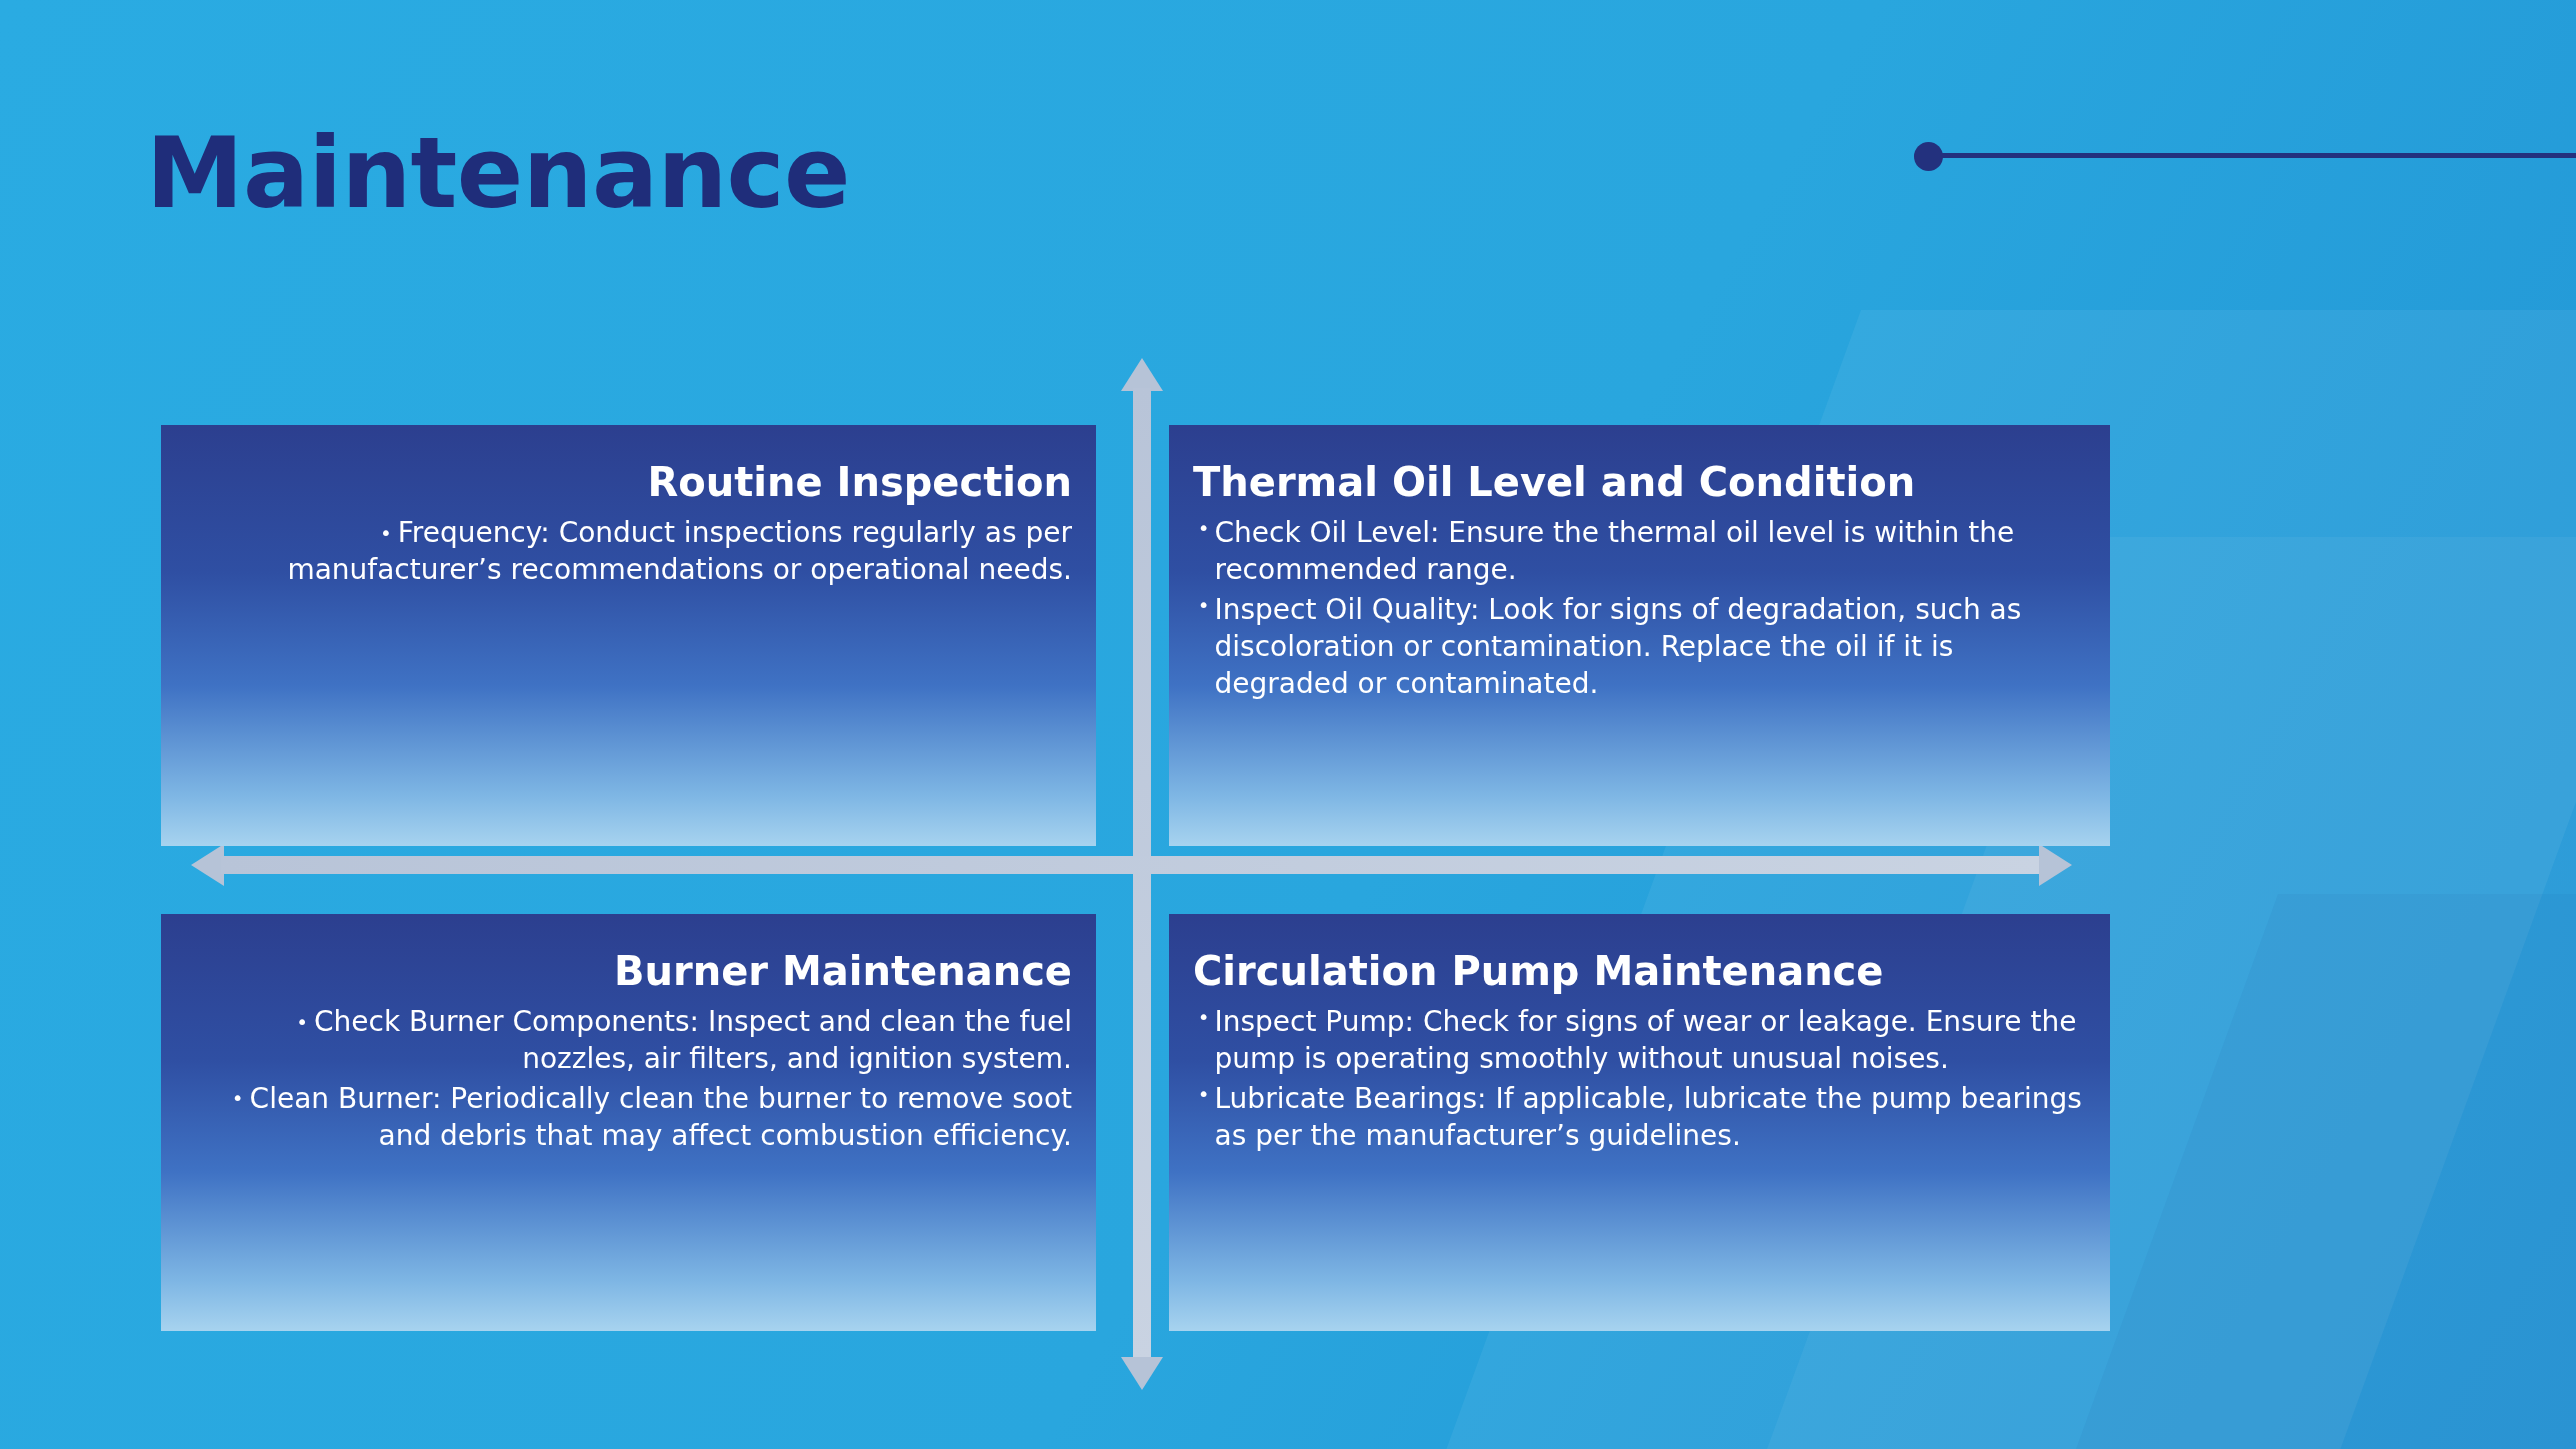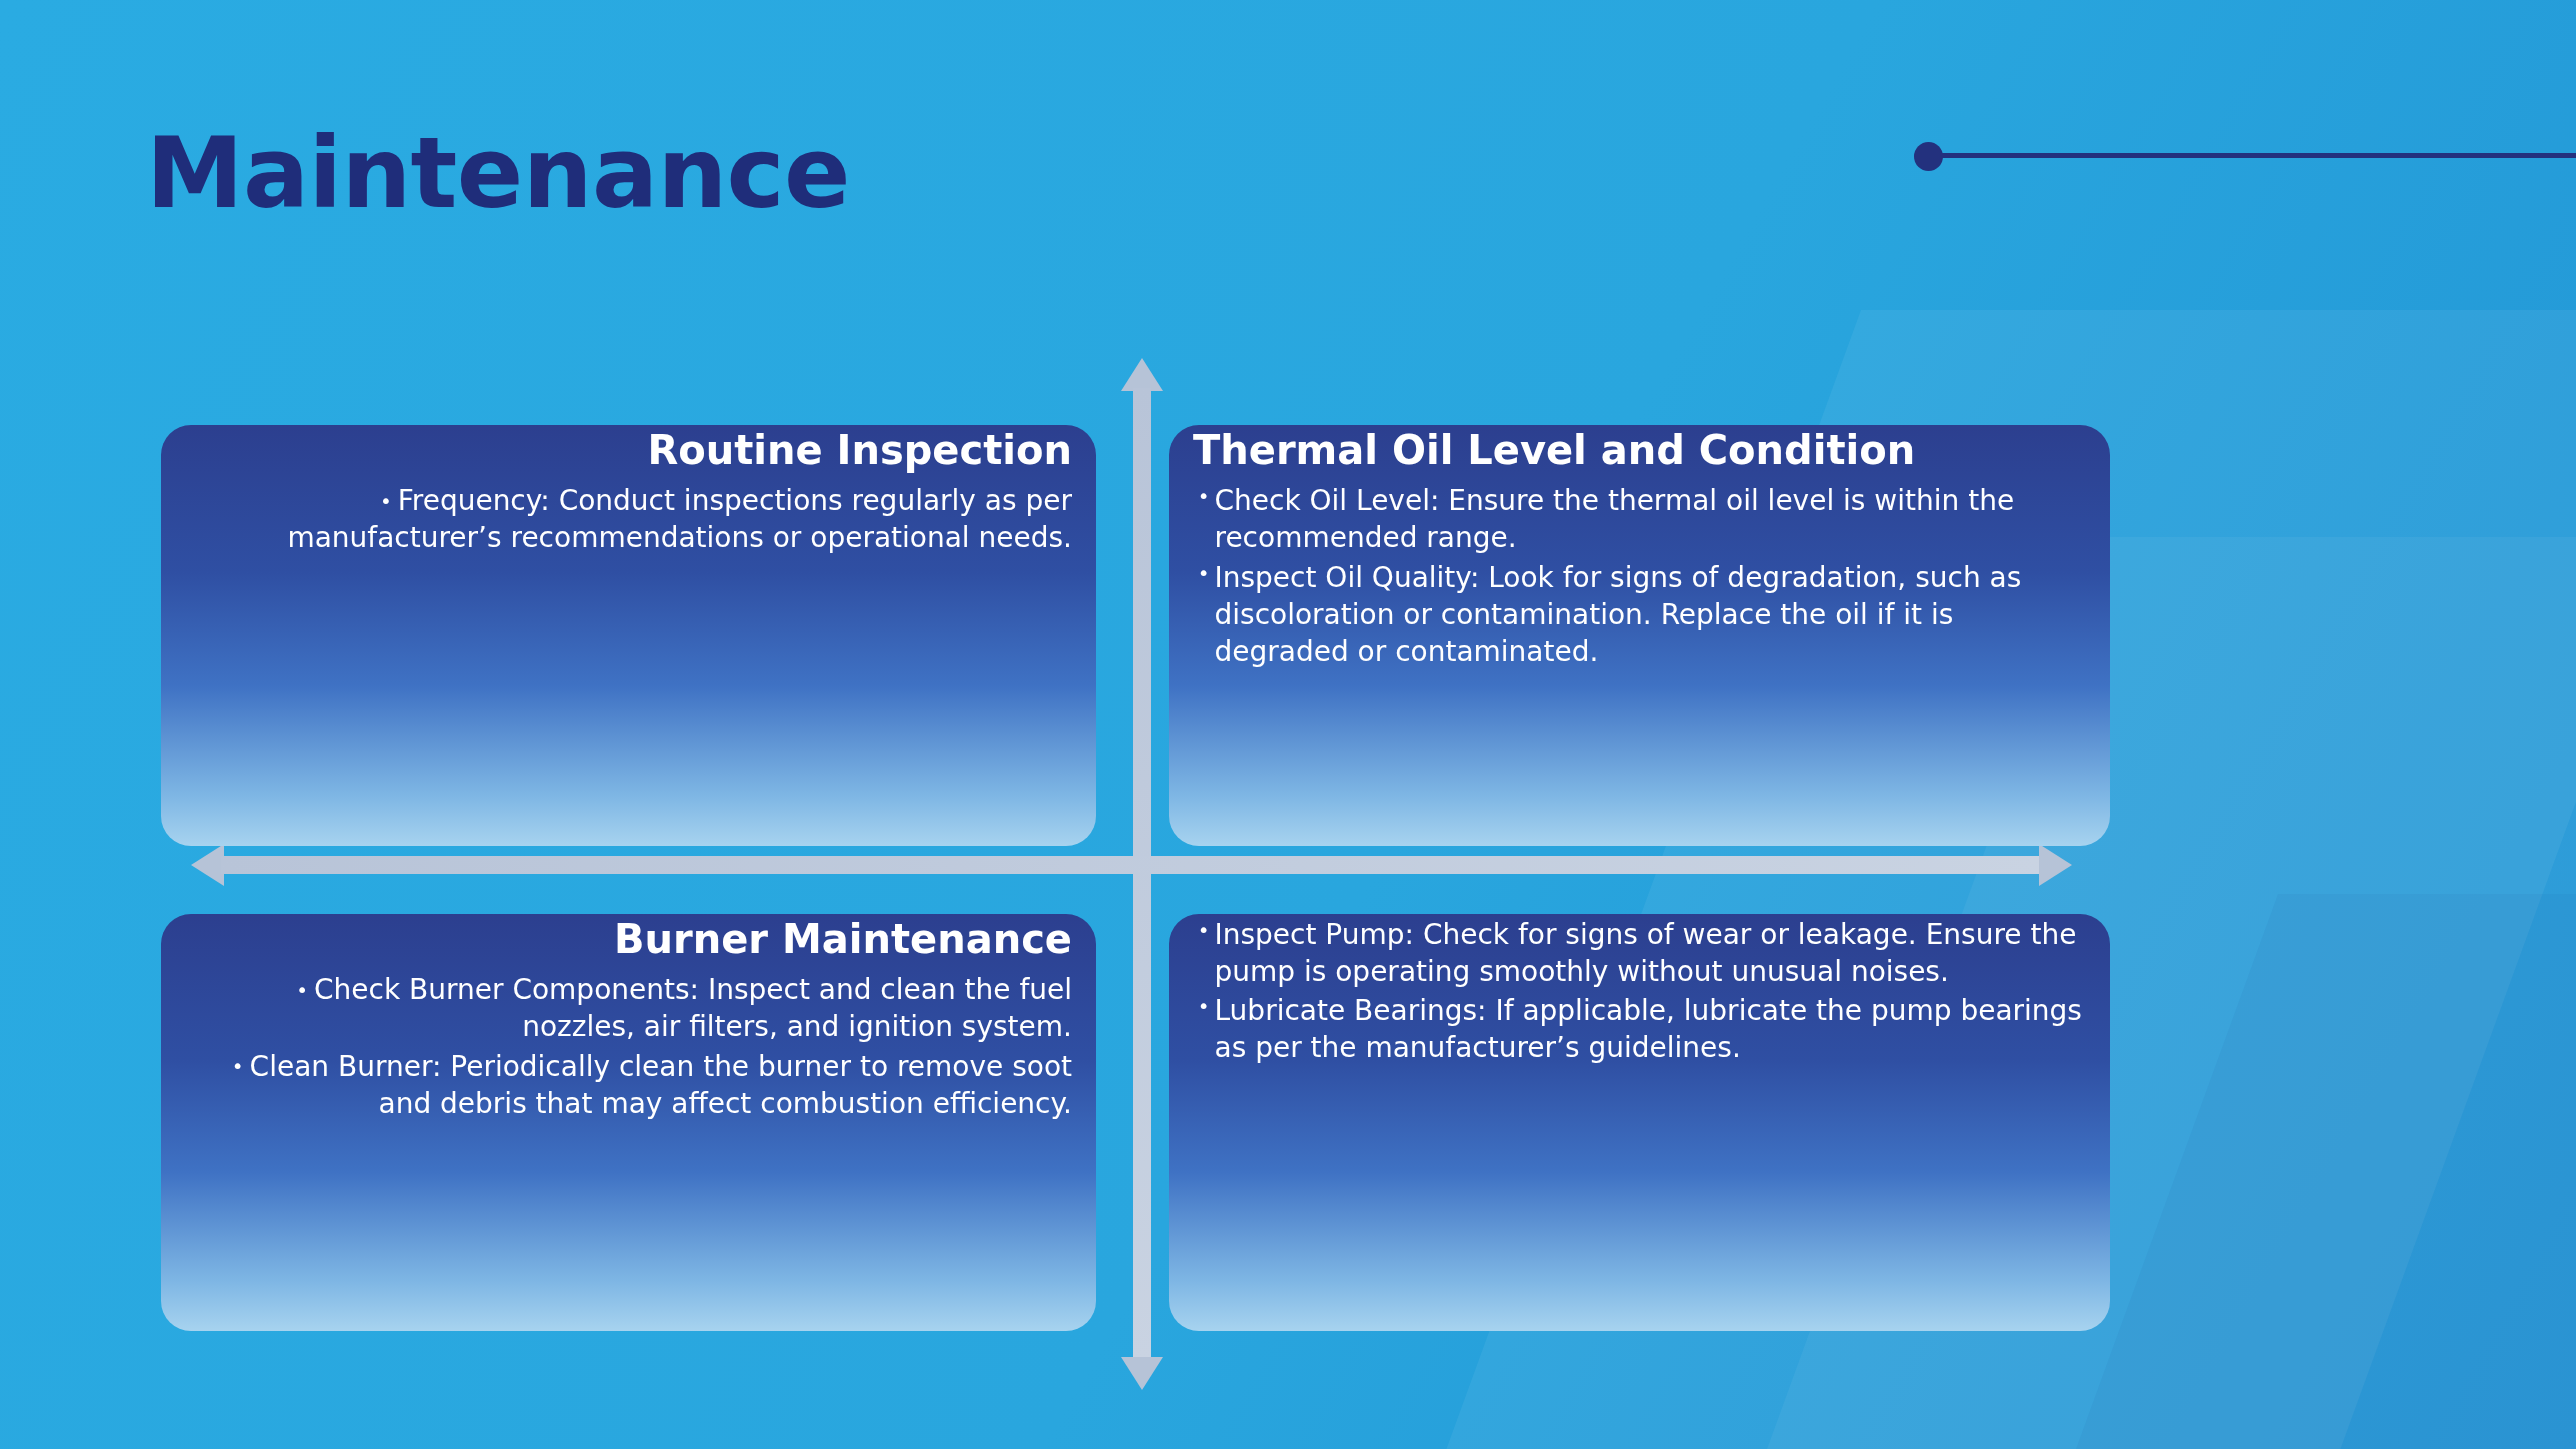--- a/index.html
+++ b/index.html
@@ -163,22 +163,21 @@
     border-bottom: 21px solid transparent;
     border-left: 33px solid #b6c3d7;
   }
 
   
   .card {
     position: absolute;
     background: linear-gradient(to bottom, #2c3f8f 0%, #2f4fa3 35%, #3f72c4 62%, #7eb6e4 88%, #a7d3ef 100%);
     color: #ffffff;
     box-sizing: border-box;
-    padding: 3px 24px 18px 24px;
-    border-radius: 30px;
+    padding: 35px 24px 18px 24px;
   }
   .card-tl { left: 161px;  top: 425px;  width: 935px; height: 421px; }
   .card-tr { left: 1169px; top: 425px;  width: 941px; height: 421px; }
   .card-bl { left: 161px;  top: 914px; width: 935px; height: 417px; }
   .card-br { left: 1169px; top: 914px; width: 941px; height: 417px; }
 
   .card h2 {
     margin: 0 0 10.7px 0;
     font-size: 40px;
     font-weight: bold;
@@ -265,19 +264,20 @@
 
   <div class="card card-bl align-right">
     <h2>Burner Maintenance</h2>
     <ul class="bullets">
       <li><span class="dot">•</span><span>Check Burner Components: Inspect and clean the fuel nozzles, air filters, and ignition system.</span></li>
       <li><span class="dot">•</span><span>Clean Burner: Periodically clean the burner to remove soot and debris that may affect combustion efficiency.</span></li>
     </ul>
   </div>
 
   <div class="card card-br align-left">
+    <h2>Circulation Pump Maintenance</h2>
     <ul class="bullets">
       <li><span class="dot">•</span><span>Inspect Pump: Check for signs of wear or leakage. Ensure the pump is operating smoothly without unusual noises.</span></li>
       <li><span class="dot">•</span><span>Lubricate Bearings: If applicable, lubricate the pump bearings as per the manufacturer’s guidelines.</span></li>
     </ul>
   </div>
 </div>
 
 
 </body></html>

